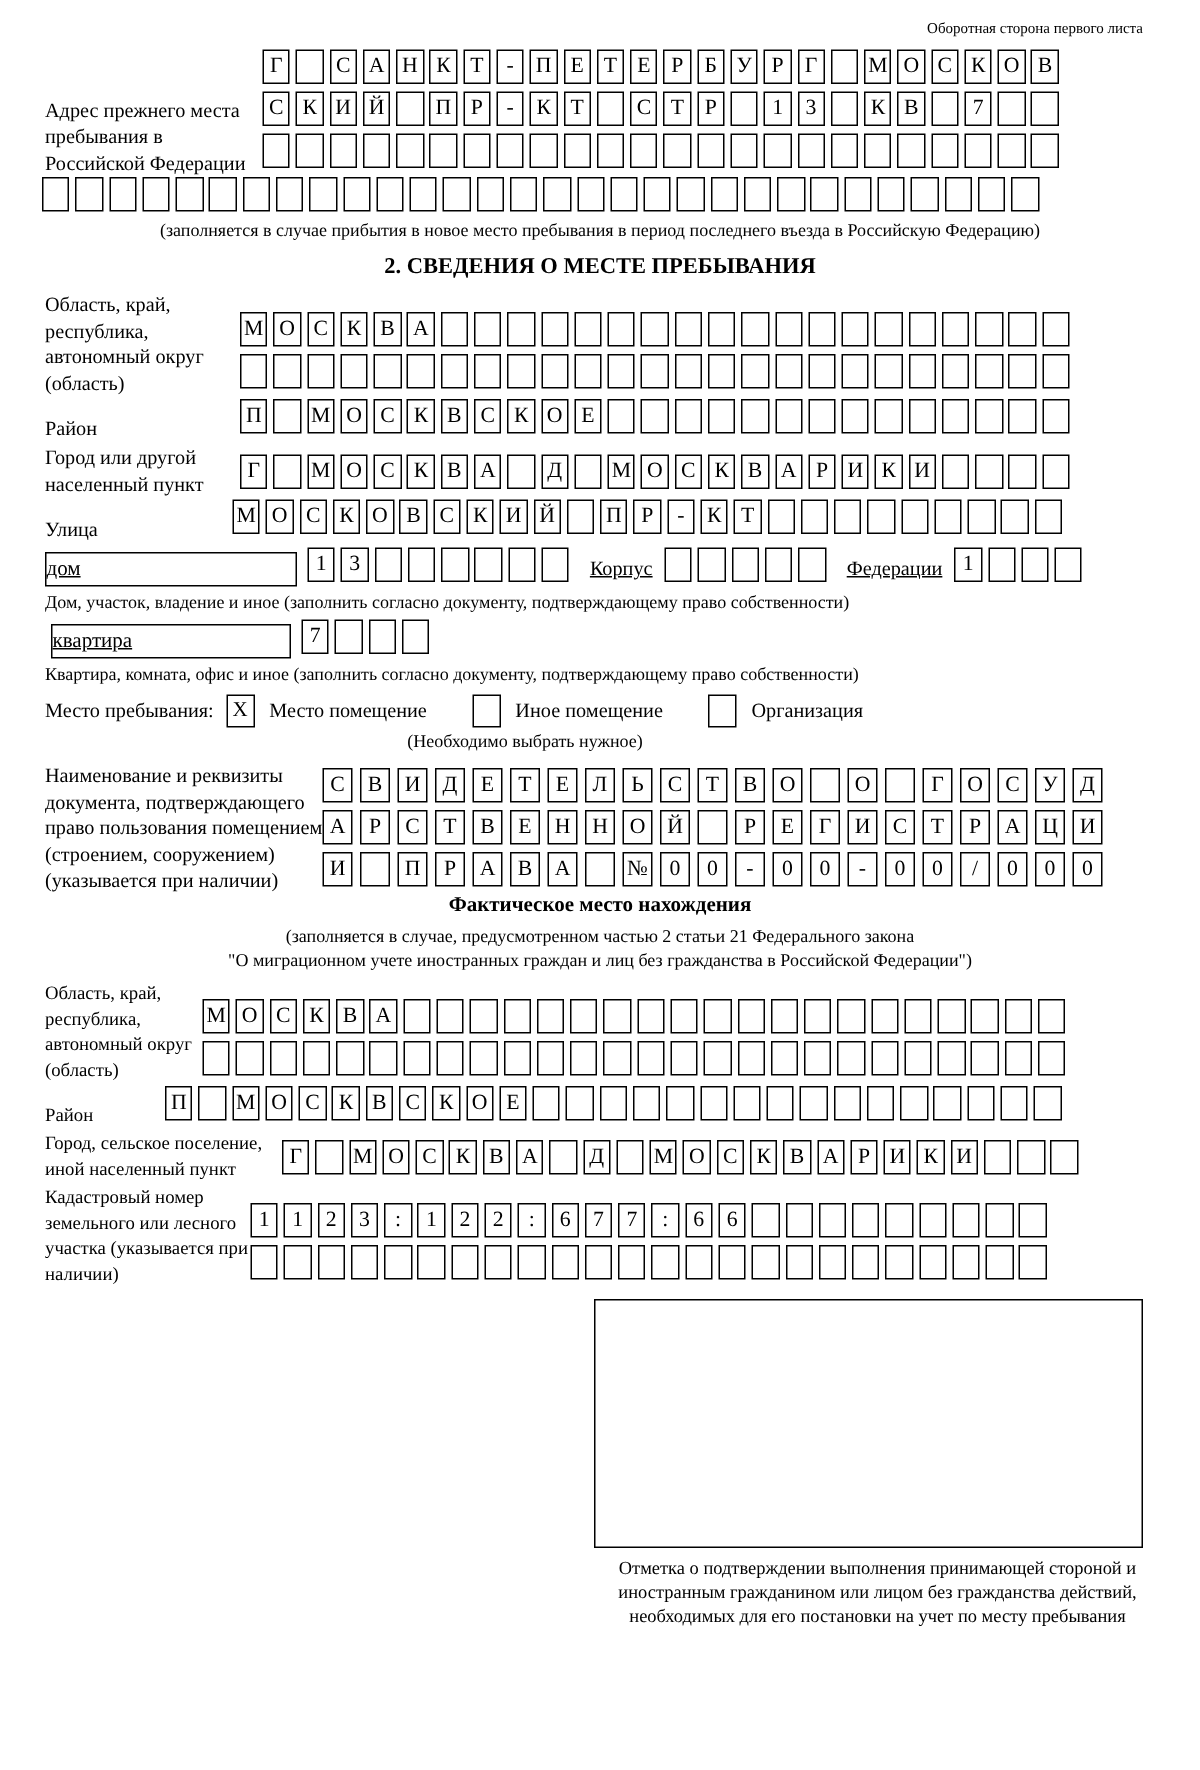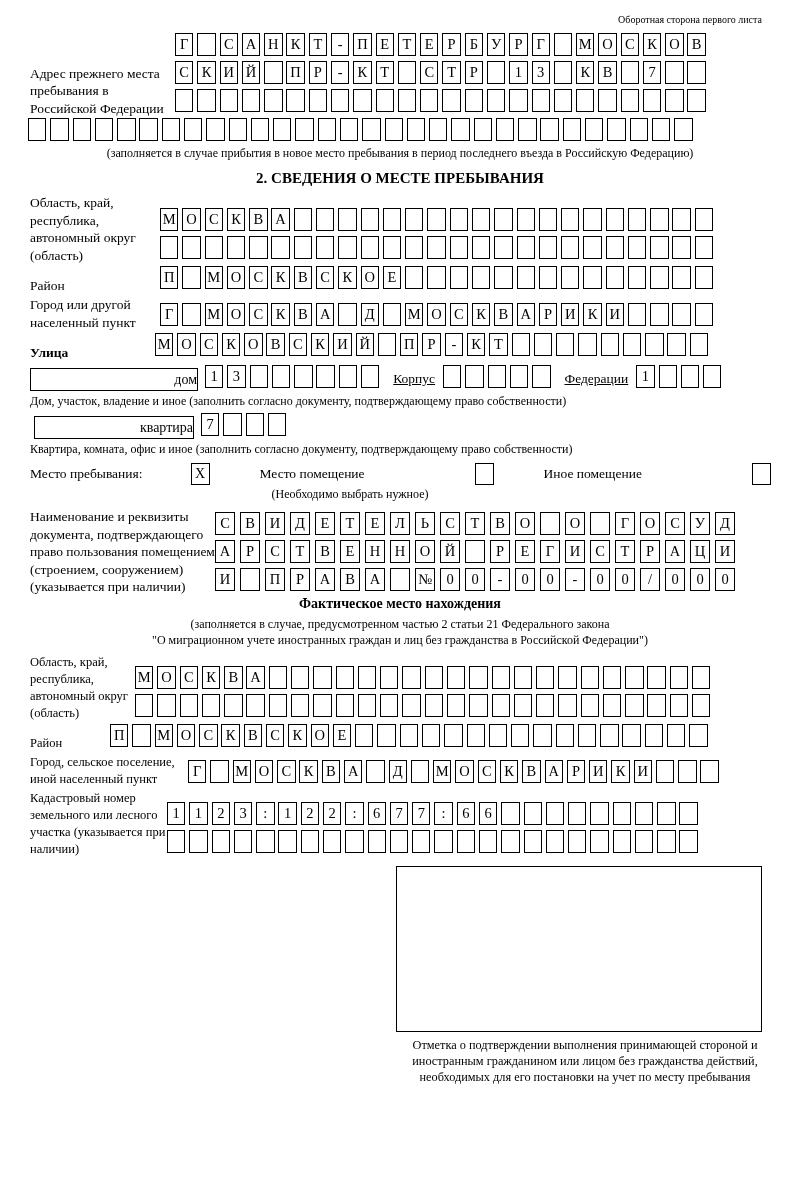--- a/index.html
+++ b/index.html
@@ -24,40 +24,40 @@
   .doc-cells .cell{width:18px;margin-right:5px;}
 
   .caption{font-size:12px;line-height:15px;margin-top:1px;}
   .caption.center{text-align:center;}
   .caption.left{margin-left:30px;}
 
   .section-title{text-align:center;font-weight:bold;font-size:15px;margin-top:9px;margin-bottom:7px;}
   .sub-title{text-align:center;font-weight:bold;font-size:14px;margin-top:0;margin-bottom:5px;}
 
   .inline-row{display:flex;align-items:center;margin-left:30px;}
-  .wide-box{border:1.9px solid #000;height:21px;line-height:21px;text-align:right;font-size:14px;flex:0 0 auto;}
+  .wide-box{border:1.9px solid #000;height:21px;line-height:21px;text-align:left;font-size:14px;flex:0 0 auto;text-decoration:underline;}
   .wide-box.house{width:166px;margin-right:7px;}
   .wide-box.apt{width:158px;margin-right:7px;}
   .inline-label{font-size:13.5px;margin:0 8px 0 10px;flex:0 0 auto;text-decoration:underline;}
 
-  .stay-row{display:flex;align-items:center;margin-left:30px;margin-top:6px;font-size:13.5px;gap:40px;}
+  .stay-row{display:flex;align-items:center;margin-left:30px;margin-top:6px;font-size:13.5px;}
   .checkbox{
     flex:0 0 auto;width:17px;height:20px;border:1.9px solid #000;
     text-align:center;font-size:14px;line-height:20px;margin:0 10px 0 8px;
   }
   .stay-label{flex:0 0 auto;}
   .opt-gap{width:22px;flex:0 0 auto;}
   .stay-caption{width:640px;margin-left:30px;text-align:center;font-size:12px;margin-top:2px;}
 
   .mt2{margin-top:2px;}.mt4{margin-top:4px;}.mt6{margin-top:6px;}.mt8{margin-top:8px;}
   .overflow-row{margin-left:28px;margin-top:1px;}
 
   .w145{width:145px;}
   .w130{width:130px;}
-  .w125{width:125px;font-weight:bold;}
+  .w125{width:125px;}
   .w185{width:185px;}
   .w105{width:105px;}
   .w80{width:80px;}
   .w158{width:158px;}
   .w137{width:137px;}
 
   .stamp-box{width:364px;height:164px;border:1.7px solid #000;margin:8px 0 0 396px;}
   .stamp-caption{width:410px;margin:5px 0 0 380px;text-align:center;font-size:12.3px;line-height:16px;}
 </style>
 </head>

